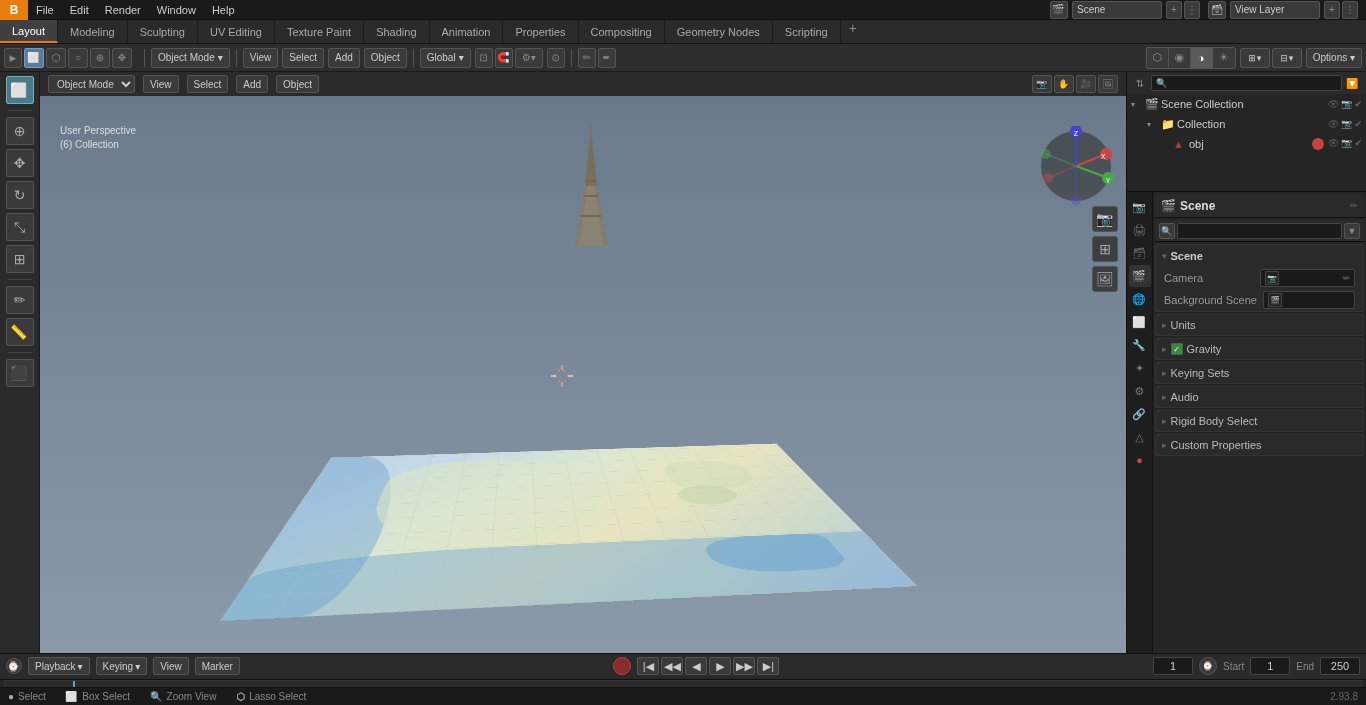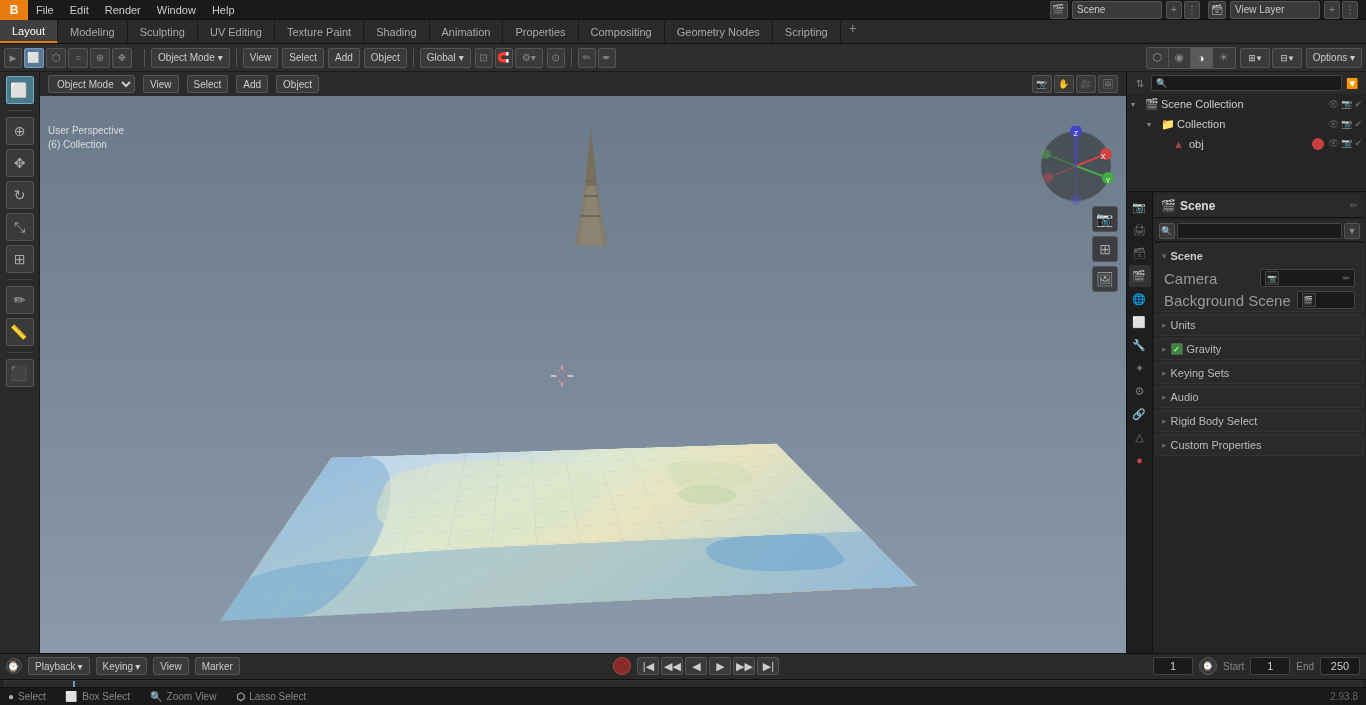--- a/index.html
+++ b/index.html
@@ -261,21 +261,21 @@
       display: flex; align-items: center; justify-content: center;
       cursor: pointer;
       font-size: 14px;
       color: #aaa;
     }
 
     
     #user-perspective {
       position: absolute;
       top: 28px;
-      left: 8px;
+      left: 20px;
       z-index: 11;
     }
     .persp-label {
       font-size: 10px;
       color: #ddd;
       display: block;
       line-height: 14px;
     }
 
     
@@ -362,21 +362,21 @@
     }
     .prop-section-title { font-size: 11px; color: #ccc; font-weight: bold; }
     .prop-row {
       height: 22px;
       display: flex;
       align-items: center;
       padding: 0 8px;
       gap: 6px;
     }
     .prop-row-label {
-      font-size: 15px;
+      font-size: 11px;
       color: #999;
       min-width: 90px;
     }
     .prop-row-value {
       flex: 1;
       height: 18px;
       background: #1a1a1a;
       border: 1px solid #444;
       border-radius: 2px;
       display: flex;

